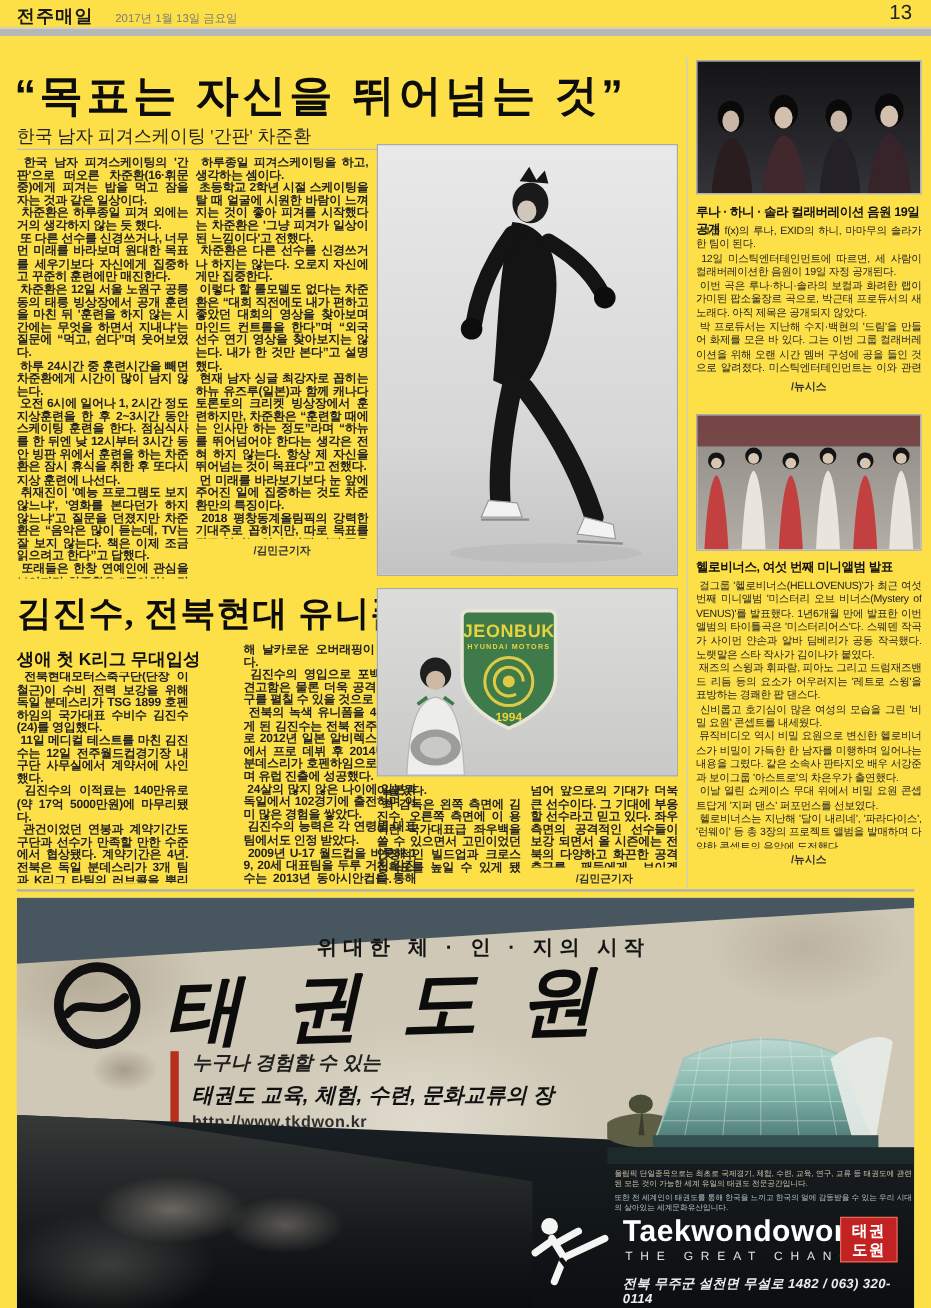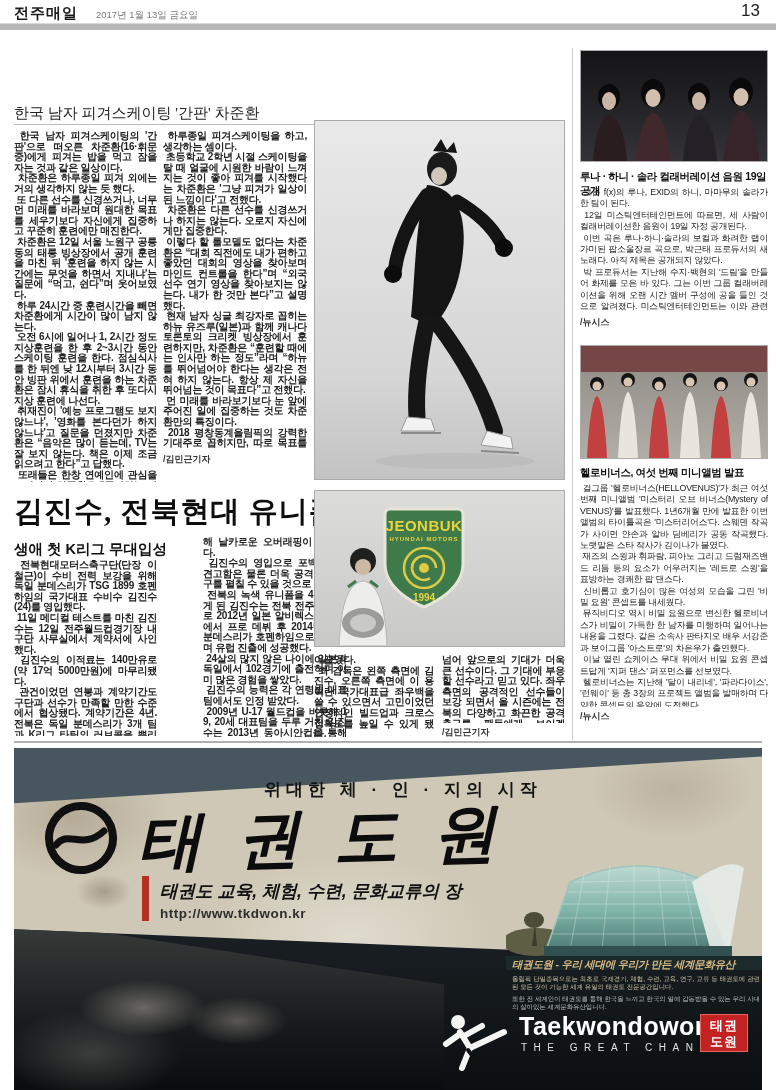--- a/index.html
+++ b/index.html
@@ -1,19 +1,19 @@
 <!DOCTYPE html>
 <html><head>
 <meta charset="utf-8">
 <style>
   * { margin:0; padding:0; box-sizing:border-box; }
   html,body { background:#888; }
   #page {
     position:relative; width:776px; height:1090px; margin:0 auto;
-    background:#ffffff; overflow:hidden;
+    background:#fde047; overflow:hidden;
     font-family:"Liberation Sans", sans-serif; color:#1a1a1a;padding-left:32px;
   }
   .abs { position:absolute; }
 
   
   .paper-name { left:14px; top:4px; font-size:15px; font-weight:bold; letter-spacing:1px; }
   .paper-date { left:96px; top:9px; font-size:9.5px; color:#7a7a7a; }
   .section-title { left:0; right:0; top:2px; text-align:center; font-size:16px; font-weight:bold; letter-spacing:1px; }
   .page-number { right:16px; top:1px; font-size:17px; color:#222; }
   .header-rule { left:0; top:23px; width:776px; height:7px; background:#b7b7b7; border-top:1px solid #d8d8d8; }
@@ -21,21 +21,21 @@
   
   .a1-headline { left:12px; top:56px; font-size:36px; font-weight:bold; letter-spacing:3px; color:#0d0d0d; }
   .a1-subhead { left:14px; top:104px; font-family:"Liberation Serif", serif; font-size:15px; color:#222; }
   .a1-subrule { left:14px; top:124px; width:551px; height:1px; background:#bbb; }
   .coltext {
     font-size:10px; line-height:10.6px; text-align:justify; word-break:break-all;
     letter-spacing:-0.2px; color:#222; white-space:pre-line; overflow:hidden;font-weight:bold;
   }
   .a1-col1 { left:14px;  top:131px; width:143px; height:351px; }
   .a1-col2 { left:163px; top:131px; width:144px; height:318px; }
-  .byline { font-size:9px; font-weight:bold; color:#333; text-align:left; }
+  .byline { font-size:9px; font-weight:bold; color:#333; text-align:center; }
   .a1-byline { left:163px; top:453px; width:144px; }
   .photo-frame { border:1px solid #aaa; background:#ddd; overflow:hidden; }
   .a1-photo { left:314px; top:120px; width:251px; height:360px; }
 
   
   .sb-rule-v { left:572px; top:48px; width:1px; height:692px; background:#ccc; }
   .sb-photo1 { left:580px; top:50px; width:188px; height:112px; }
   .sb-head { left:580px; width:188px; font-size:10.5px; font-weight:bold; letter-spacing:-0.4px; color:#111; }
   .sb-head1 { top:170px; }
   .sb-body { left:580px; width:188px; font-size:8.8px; line-height:11.4px; text-align:justify; word-break:break-all; letter-spacing:-0.2px; color:#222; white-space:pre-line; overflow:hidden; }
@@ -100,20 +100,21 @@
 </head>
 <body>
 
 <div id="page">
 
   <div class="abs paper-name">전주매일</div>
   <div class="abs paper-date">2017년 1월 13일 금요일</div>
   <div class="abs page-number">13</div>
   <div class="abs header-rule"></div>
 
+  <div class="abs a1-headline">“목표는 자신을 뛰어넘는 것”</div>
   <div class="abs a1-subhead">한국 남자 피겨스케이팅 '간판' 차준환</div>
   <div class="abs a1-subrule"></div>
   <div class="abs coltext a1-col1">&nbsp;한국 남자 피겨스케이팅의 '간판'으로 떠오른 차준환(16·휘문중)에게 피겨는 밥을 먹고 잠을 자는 것과 같은 일상이다.
 &nbsp;차준환은 하루종일 피겨 외에는 거의 생각하지 않는 듯 했다.
 &nbsp;또 다른 선수를 신경쓰거나, 너무 먼 미래를 바라보며 원대한 목표를 세우기보다 자신에게 집중하고 꾸준히 훈련에만 매진한다.
 &nbsp;차준환은 12일 서울 노원구 공릉동의 태릉 빙상장에서 공개 훈련을 마친 뒤 '훈련을 하지 않는 시간에는 무엇을 하면서 지내냐'는 질문에 “먹고, 쉰다”며 웃어보였다.
 &nbsp;하루 24시간 중 훈련시간을 빼면 차준환에게 시간이 많이 남지 않는다.
 &nbsp;오전 6시에 일어나 1, 2시간 정도 지상훈련을 한 후 2~3시간 동안 스케이팅 훈련을 한다. 점심식사를 한 뒤엔 낮 12시부터 3시간 동안 빙판 위에서 훈련을 하는 차준환은 잠시 휴식을 취한 후 또다시 지상 훈련에 나선다.
 &nbsp;취재진이 '예능 프로그램도 보지 않느냐', '영화를 본다던가 하지 않느냐'고 질문을 던졌지만 차준환은 “음악은 많이 듣는데, TV는 잘 보지 않는다. 책은 이제 조금 읽으려고 한다”고 답했다.
 &nbsp;또래들은 한창 연예인에 관심을 보이지만 차준환은 “좋아하는 걸그룹도 없어요”라고 답했다.
@@ -312,20 +313,21 @@
 
     <div class="ad-brandrow">
       <svg width="86" height="86" viewBox="0 0 86 86">
         <circle cx="43" cy="43" r="32" fill="none" stroke="#101010" stroke-width="8" transform="rotate(-12 43 43)"></circle>
         <path d="M18,50 C30,34 44,56 66,36" fill="none" stroke="#101010" stroke-width="7" stroke-linecap="round"></path>
       </svg>
       <div class="ad-brand">태권도원</div>
     </div>
 
     <div class="ad-slogan">
+      <div class="l1">누구나 경험할 수 있는</div>
       <div class="l2">태권도 교육, 체험, 수련, 문화교류의 장</div>
       <div class="url">http://www.tkdwon.kr</div>
     </div>
 
     <div class="ad-band">
       <div class="ad-hands"></div>
     </div>
 
     <svg class="ad-landscape" width="256" height="128" viewBox="0 0 256 128">
       <defs>
@@ -349,21 +351,20 @@
           <path d="M104,24 L96,108"></path>
           <path d="M128,22 L128,108"></path>
           <path d="M152,24 L160,108"></path>
           <path d="M178,32 L192,108"></path>
       </g>
       <path d="M186,40 Q224,14 238,26 L224,106 L204,106 Z" fill="#e6ebe8" opacity="0.92"></path>
       <rect x="38" y="104" width="188" height="12" fill="#32504f"></rect>
       <rect x="0" y="114" width="256" height="14" fill="#1d2a2c"></rect>
     </svg>
 
-    <div class="ad-banner-title">태권도원 - 우리 세대에 우리가 만든 세계문화유산</div>
     <div class="ad-banner-t1">올림픽 단일종목으로는 최초로 국제경기, 체험, 수련, 교육, 연구, 교류 등 태권도에 관련된 모든 것이 가능한 세계 유일의 태권도 전문공간입니다.</div>
     <div class="ad-banner-t2">또한 전 세계인이 태권도를 통해 한국을 느끼고 한국의 얼에 감동받을 수 있는 우리 시대의 살아있는 세계문화유산입니다.</div>
 
     <svg class="ad-kicker" width="84" height="76" viewBox="0 0 84 76">
       <g stroke="#f4f4f2" stroke-width="6" stroke-linecap="round" fill="none">
         <path d="M26,26 L36,42"></path>
         <path d="M26,28 L12,38"></path>
         <path d="M30,30 L48,20"></path>
         <path d="M36,42 L70,26"></path>
         <path d="M36,42 L28,62"></path>
@@ -371,15 +372,16 @@
       <circle cx="24" cy="16" r="7" fill="#f4f4f2"></circle>
       <path d="M34,44 L46,60" stroke="#111" stroke-width="4" stroke-linecap="round"></path>
     </svg>
 
     <div class="ad-logo-en">Taekwondowon</div>
     <div class="ad-logo-sub">THE GREAT CHANGE</div>
     <div class="ad-badge">
       <div>태권</div>
       <div>도원</div>
     </div>
+    <div class="ad-address">전북 무주군 설천면 무설로 1482 / 063) 320-0114</div>
   </div>
 
 </div>
 
 </body></html>

